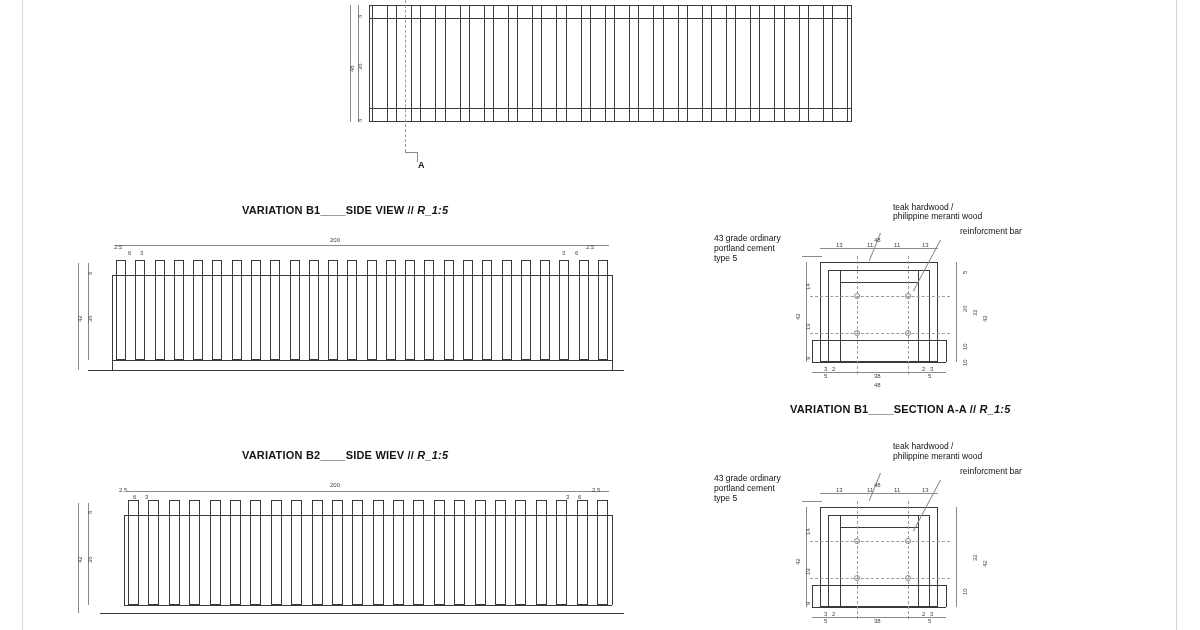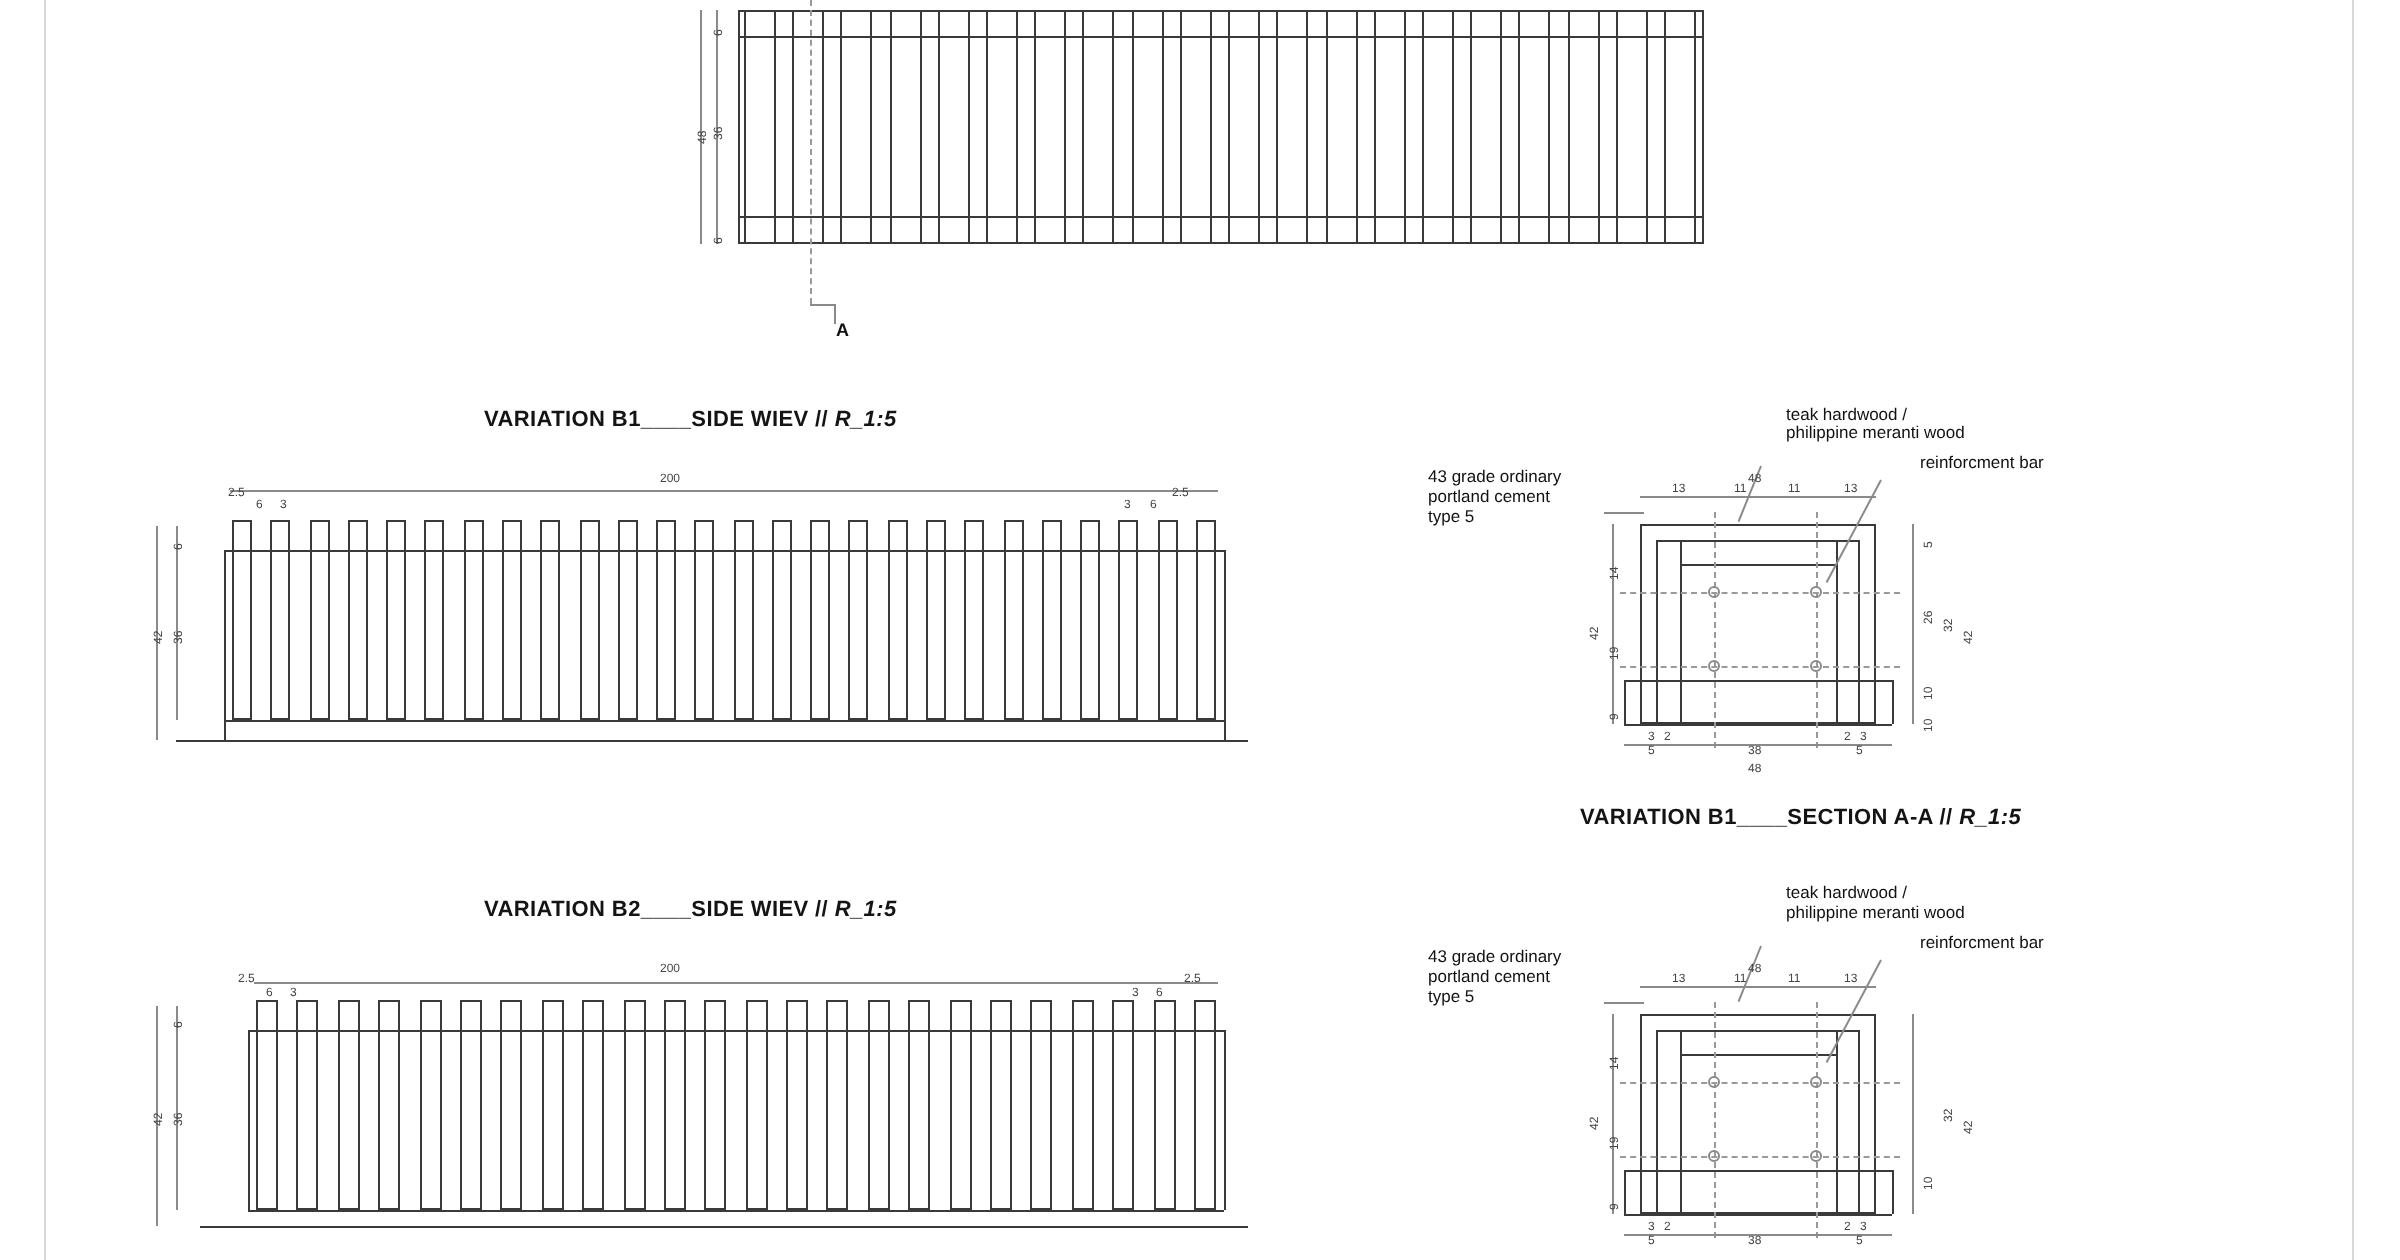--- a/index.html
+++ b/index.html
@@ -86,21 +86,21 @@
     <div class="ln lnv thin" style="left:358px;top:5px;height:14px;"></div>
     <div class="ln lnv thin" style="left:358px;top:18px;height:90px;"></div>
     <div class="ln lnv thin" style="left:358px;top:108px;height:14px;"></div>
     <div class="dim v" style="left:357px;top:18px;">6</div>
     <div class="dim v" style="left:349px;top:72px;">48</div>
     <div class="dim v" style="left:357px;top:70px;">36</div>
     <div class="dim v" style="left:357px;top:122px;">6</div>
   </div>
 
   <div class="title" style="left:242px;top:204px;">
-    <span>VARIATION B1____SIDE WIEV // </span><i>R_1:5</i>
+    <span>VARIATION B1____SIDE VIEW // </span><i>R_1:5</i>
   </div>
 
   <div>
     <div class="ln lnh" style="left:112px;top:275px;width:500px;"></div>
     <div class="ln lnv" style="left:112px;top:275px;height:85px;"></div>
     <div class="ln lnv" style="left:612px;top:275px;height:85px;"></div>
     <div class="ln lnh" style="left:112px;top:360px;width:500px;"></div>
     <div class="ln lnh" style="left:88px;top:370px;width:536px;"></div>
     <div class="ln lnv" style="left:112px;top:360px;height:10px;"></div>
     <div class="ln lnv" style="left:612px;top:360px;height:10px;"></div>

